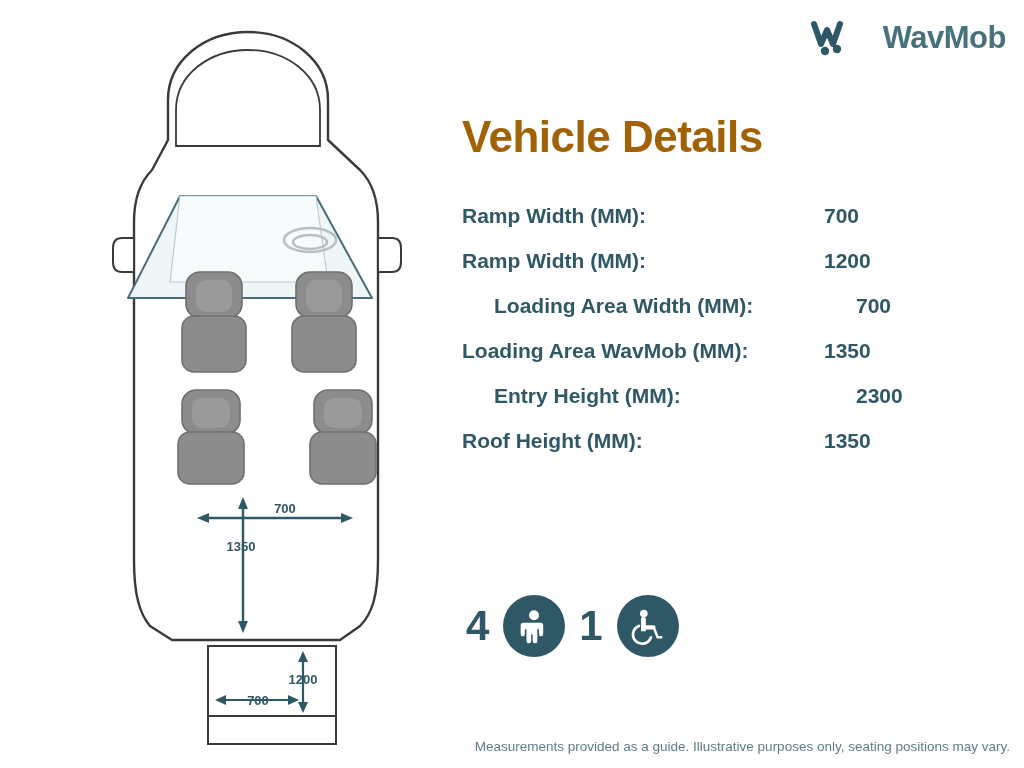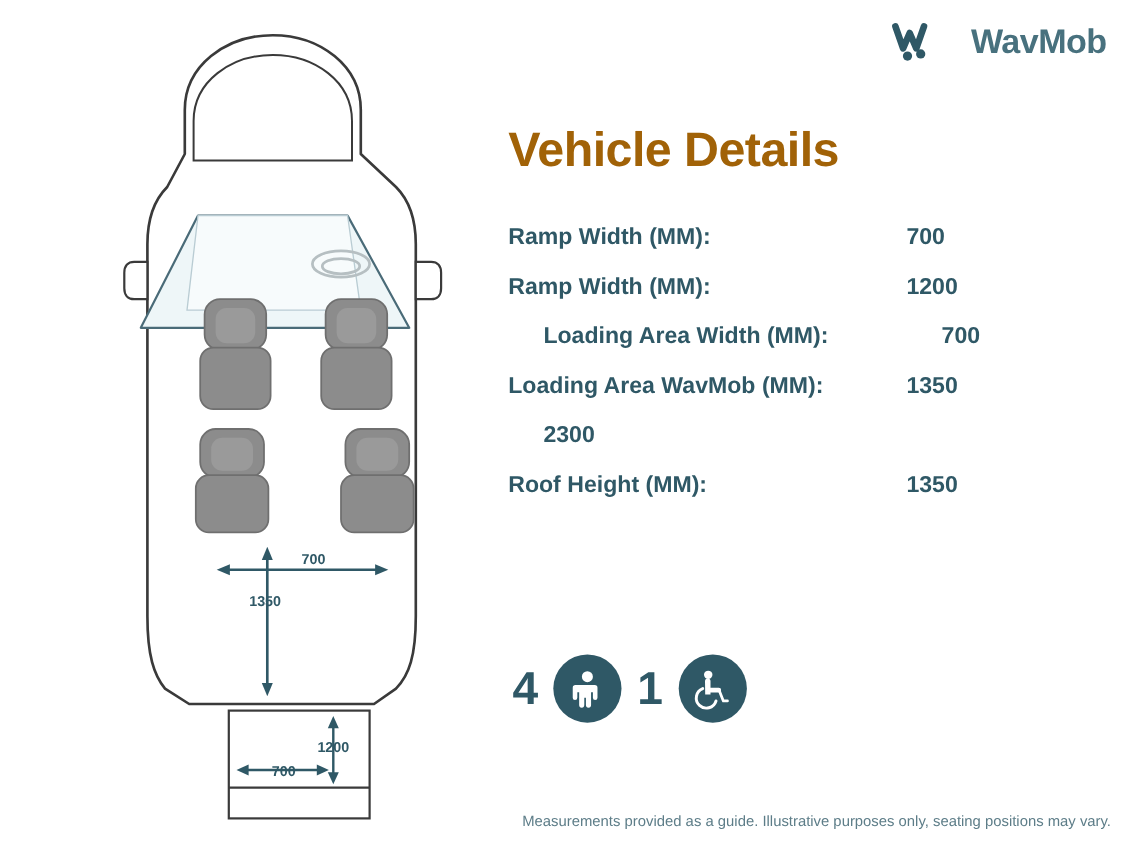--- a/index.html
+++ b/index.html
@@ -244,20 +244,21 @@
     <div class="spec-row gap-before">
       <span class="spec-label">Loading Area Width (MM):</span>
       <span class="spec-value">700</span>
     </div>
     <div class="spec-row">
       <span class="spec-label">Loading Area WavMob (MM):</span>
       <span class="spec-value">1350</span>
     </div>
 
     <div class="spec-row gap-before">
+      <span class="spec-label">Entry Height (MM):</span>
       <span class="spec-value">2300</span>
     </div>
     <div class="spec-row">
       <span class="spec-label">Roof Height (MM):</span>
       <span class="spec-value">1350</span>
     </div>
   </div>
 
   <div class="capacity">
     <span class="cap-num">4</span>

